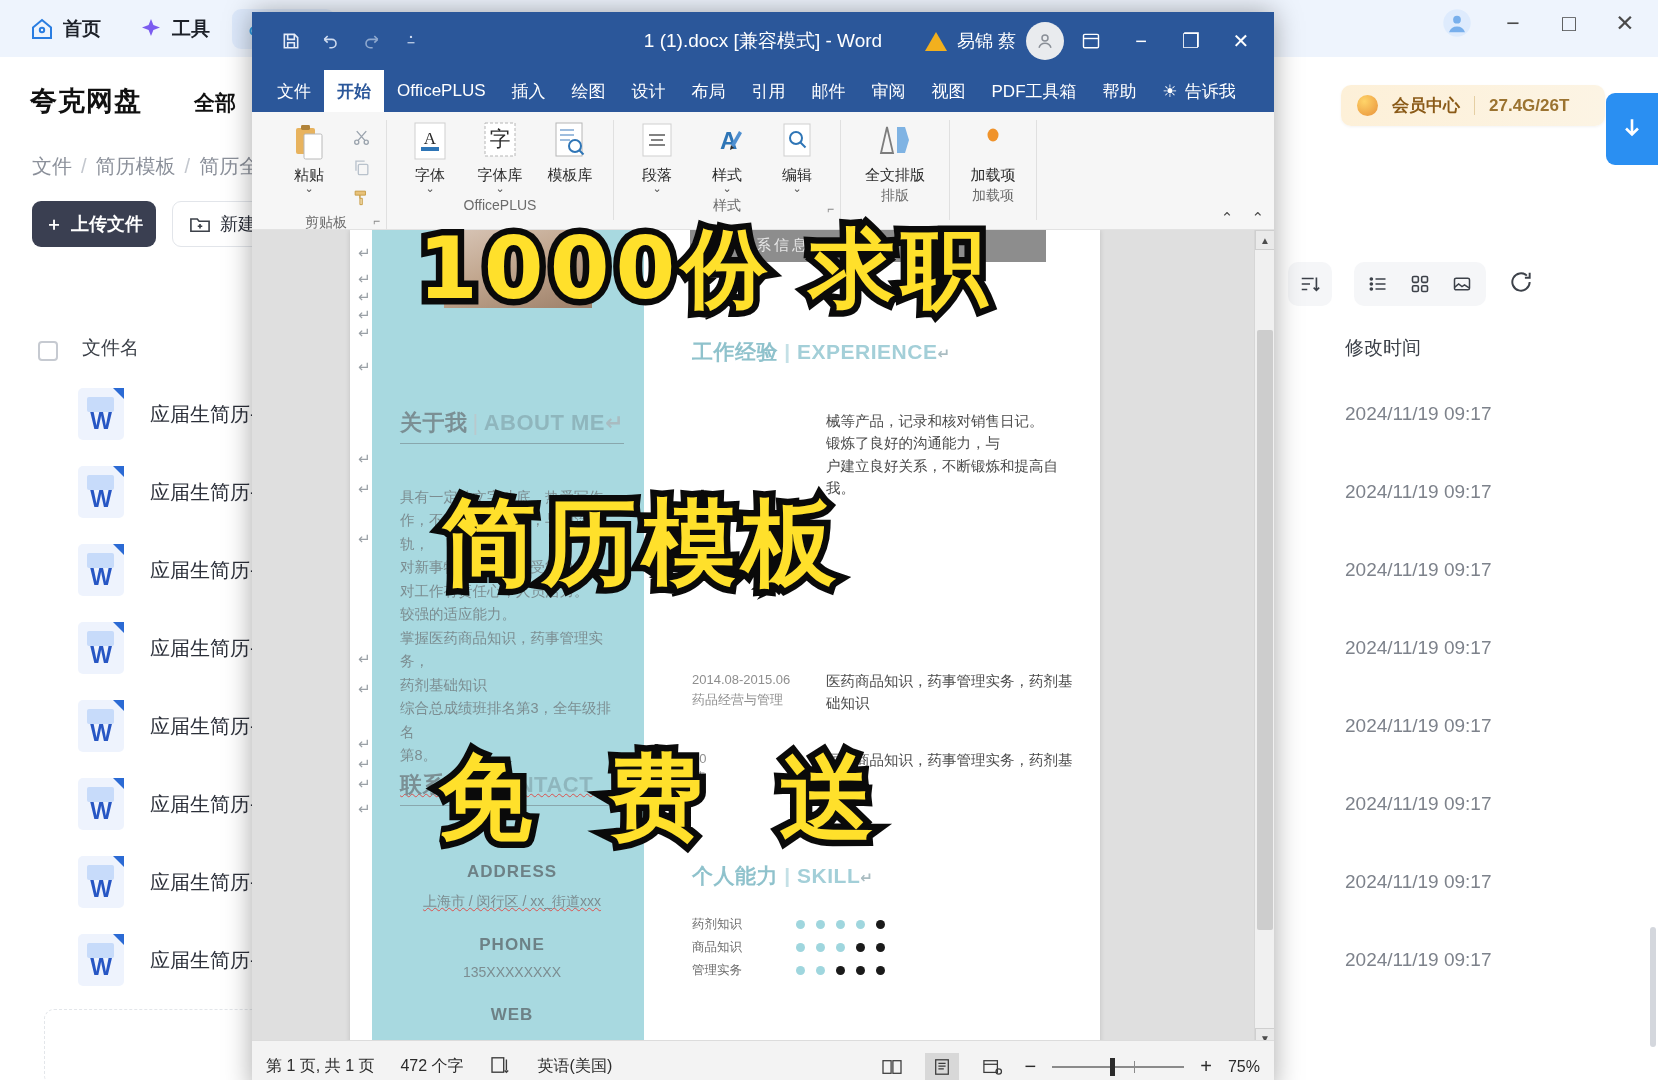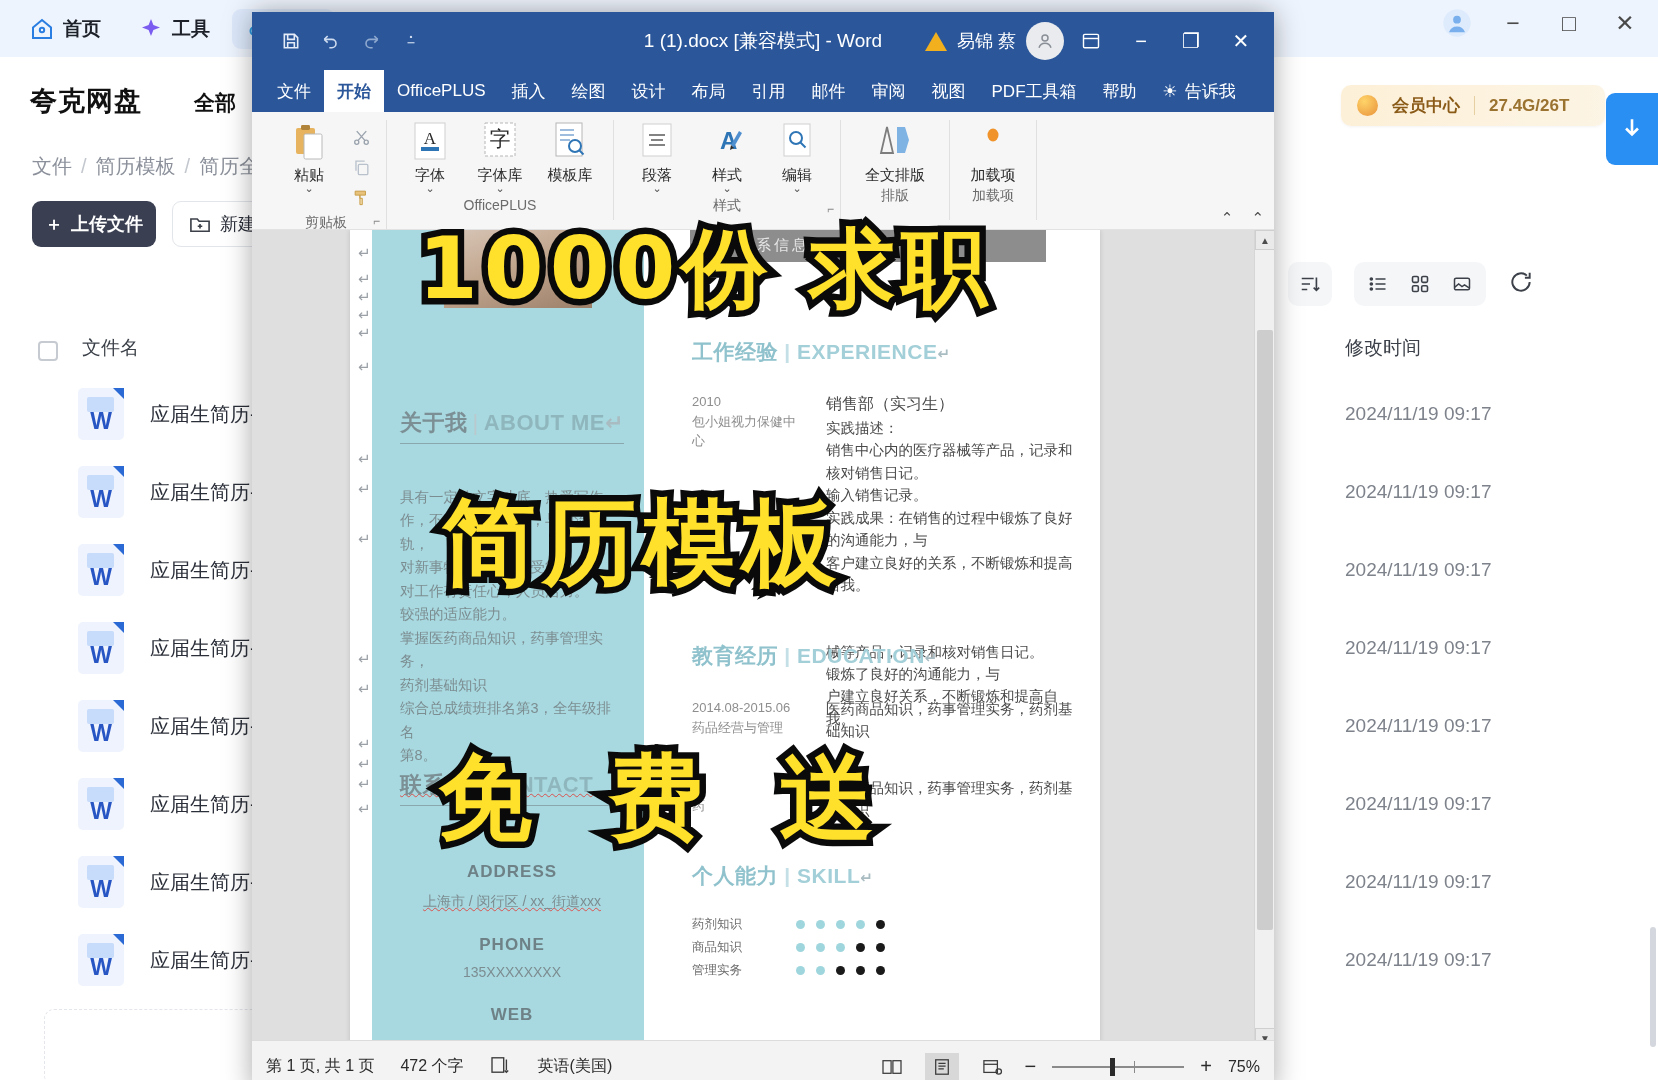--- a/index.html
+++ b/index.html
@@ -808,48 +808,28 @@
         <div class="gray-band-txt">联系信息</div>
       </div>
 
       <div class="resume-right">
 
         <div style="position:absolute;top:108px;left:22px;right:0">
           <div class="rt-sec-head">
             <span>工作经验</span>
             <span style="color:#c4e0e6"> | </span><span class="en">EXPERIENCE</span><span style="color:#a9bcc1;font-size:15px">↵</span>
           </div>
-          <div style="display:flex;margin-top:26px;gap:22px">
-            <div style="width:112px;flex:0 0 112px">
-              <div class="rt-date">2010</div>
-              <div class="rt-date">包小姐视力保健中心</div>
-            </div>
-            <div>
-              <div class="rt-body" style="font-size:16px">销售部（实习生）</div>
-              <div id="exp0-lines" class="rt-body">
-                  <div>实践描述：</div>
-                  <div>销售中心内的医疗器械等产品，记录和核对销售日记。</div>
-                  <div>输入销售记录。</div>
-                  <div>实践成果：在销售的过程中锻炼了良好的沟通能力，与</div>
-                  <div>客户建立良好的关系，不断锻炼和提高自我。</div>
-                </div>
-            </div>
-          </div>
           <div id="exp1-lines" class="rt-body" style="margin-top:44px;margin-left:134px">
               <div>械等产品，记录和核对销售日记。</div>
               <div>锻炼了良好的沟通能力，与</div>
               <div>户建立良好关系，不断锻炼和提高自我。</div>
             </div>
         </div>
 
         <div style="position:absolute;top:412px;left:22px;right:0">
-          <div class="rt-sec-head">
-            <span>教育经历</span>
-            <span style="color:#c4e0e6"> | </span><span class="en">EDUCATION</span><span style="color:#a9bcc1;font-size:15px">↵</span>
-          </div>
           <div style="display:flex;margin-top:28px;gap:22px">
             <div style="width:112px;flex:0 0 112px">
               <div class="rt-date">2014.08-2015.06</div>
               <div class="rt-date">药品经营与管理</div>
             </div>
             <div class="rt-body" style="max-width:290px">医药商品知识，药事管理实务，药剂基础知识</div>
           </div>
           <div style="display:flex;margin-top:34px;gap:22px">
             <div style="width:112px;flex:0 0 112px">
               <div class="rt-date">20</div>

